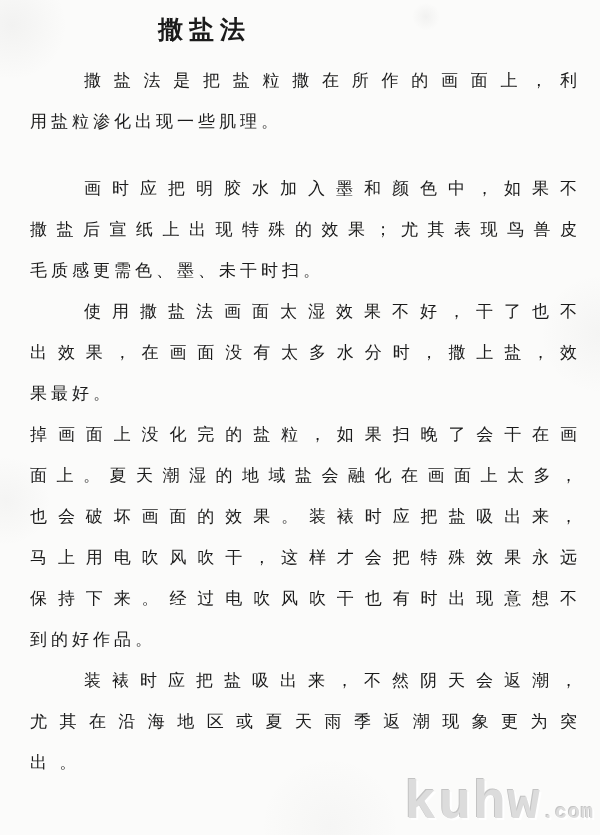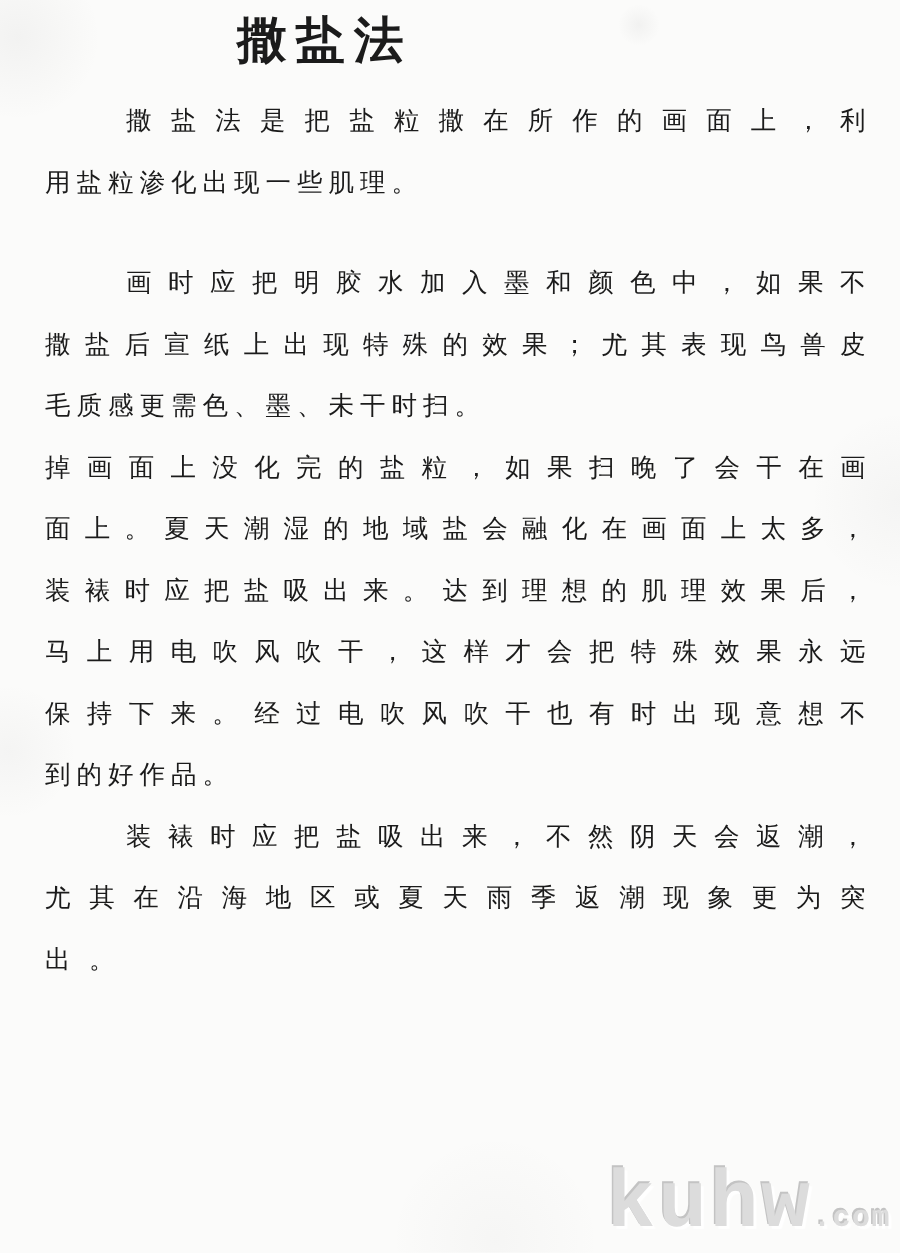--- a/index.html
+++ b/index.html
@@ -26,23 +26,23 @@
       radial-gradient(circle at 100% 40%, rgba(80,80,80,0.04), rgba(0,0,0,0) 60px),
       radial-gradient(circle at 1% 60%, rgba(80,80,80,0.04), rgba(0,0,0,0) 45px),
       radial-gradient(circle at 55% 99%, rgba(80,80,80,0.03), rgba(0,0,0,0) 70px);
   }
   .content {
     padding: 10px 23px 0 30px;
   }
   .doc-title {
     margin: 0 0 10px 0;
     padding-left: 128px;
-    font-family: Liberation Mono, monospace;
+    font-family: Liberation Serif, serif;
     font-weight: 700;
-    font-size: 33px;
+    font-size: 25px;
     line-height: 40px;
     letter-spacing: 6px;
   }
   .para { margin: 0; }
   .para.gap-after { margin-bottom: 26px; }
   .line {
     font-size: 17px;
     height: 41px;
     line-height: 41px;
     overflow: hidden;
@@ -82,25 +82,30 @@
       <div class="line indent">撒盐法是把盐粒撒在所作的画面上，利</div>
       <div class="line final">用盐粒渗化出现一些肌理。</div>
     </div>
 
     <div class="para">
       <div class="line indent">画时应把明胶水加入墨和颜色中，如果不</div>
       <div class="line">撒盐后宣纸上出现特殊的效果；尤其表现鸟兽皮</div>
       <div class="line final">毛质感更需色、墨、未干时扫。</div>
     </div>
 
+    <div class="para">
+      <div class="line indent">使用撒盐法画面太湿效果不好，干了也不</div>
+      <div class="line">出效果，在画面没有太多水分时，撒上盐，效</div>
+      <div class="line final">果最好。</div>
+    </div>
 
     <div class="para">
       <div class="line">掉画面上没化完的盐粒，如果扫晚了会干在画</div>
       <div class="line">面上。夏天潮湿的地域盐会融化在画面上太多，</div>
-      <div class="line">装裱时应把盐吸出来。达到理想的肌理效果后，</div>
+      <div class="line">也会破坏画面的效果。装裱时应把盐吸出来，</div>
       <div class="line">马上用电吹风吹干，这样才会把特殊效果永远</div>
       <div class="line">保持下来。经过电吹风吹干也有时出现意想不</div>
       <div class="line final">到的好作品。</div>
     </div>
 
     <div class="para">
       <div class="line indent">装裱时应把盐吸出来，不然阴天会返潮，</div>
       <div class="line">尤其在沿海地区或夏天雨季返潮现象更为突</div>
       <div class="line final">出 。</div>
     </div>

